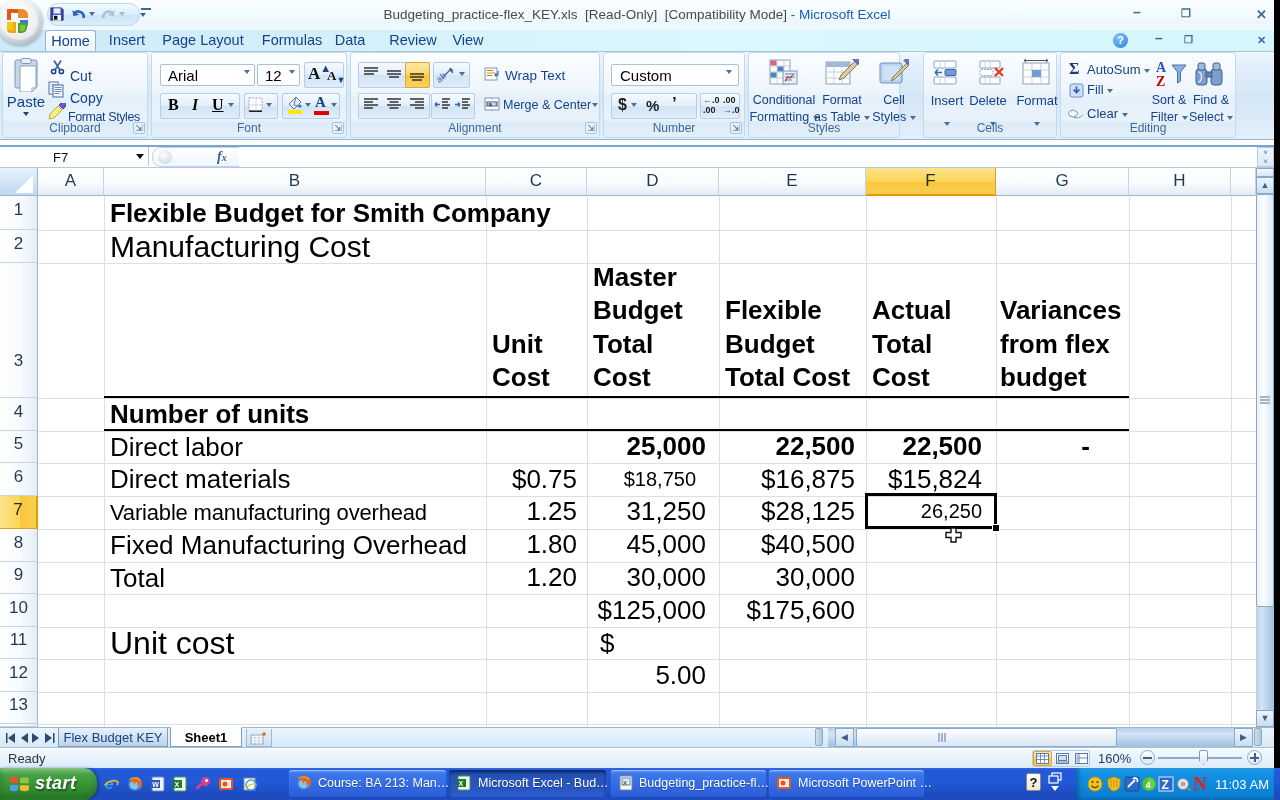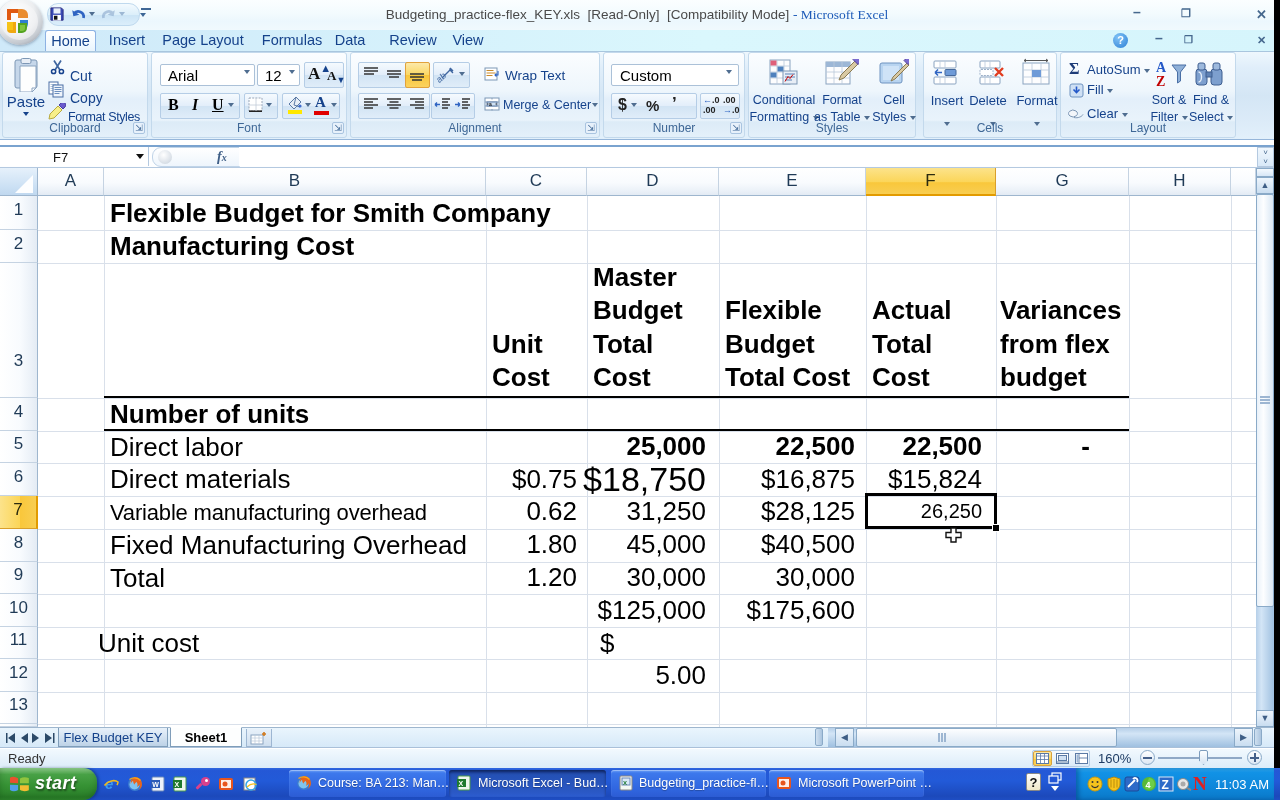--- a/index.html
+++ b/index.html
@@ -4,21 +4,21 @@
 <style>
 *{margin:0;padding:0;box-sizing:border-box;}
 body{width:1280px;height:800px;overflow:hidden;font-family:"Liberation Sans",sans-serif;position:relative;background:#fff;}
 .abs{position:absolute;}
 
 #titlebar{left:0;top:0;width:1280px;height:30px;background:linear-gradient(#fbfeff,#f3fbfe 45%,#ecf7fd 70%,#f0f9fd);}
 #orb{left:-3px;top:-1px;width:46px;height:46px;border-radius:50%;background:radial-gradient(circle at 38% 28%,#ffffff,#eceef0 45%,#c3c8cf 72%,#979da8 88%,#b8bdc5);box-shadow:0 1px 3px rgba(60,80,110,.45);z-index:60;}
 #orb .inner{position:absolute;left:4px;top:4px;width:37px;height:37px;border-radius:50%;background:radial-gradient(circle at 40% 30%,#ffffff,#f0f1f3 60%,#d5d8dd);}
 #qat{left:47px;top:3px;width:93px;height:23px;border:1px solid #bfd9ee;border-radius:11px;background:linear-gradient(#f3fafe,#dceffa 50%,#cbe4f5 51%,#dbeefb);}
 .ttext{top:7px;left:0;width:1274px;text-align:center;font-size:13.5px;color:#4a4a4a;}
-.ttext .x{color:#1e5bb8;font-family:Liberation Serif, serif;}
+.ttext .x{color:#1e5bb8;}
 .wbtn{top:8px;font-size:14px;font-weight:bold;color:#46688e;}
 
 #tabrow{left:0;top:30px;width:1280px;height:21px;background:linear-gradient(90deg,#cfe9f9,#daf7fd 55%,#d6f5fc);}
 .rtab{position:absolute;top:30px;height:21px;font-size:14.5px;color:#15428b;text-align:center;padding-top:2px;}
 #tab-home{background:linear-gradient(#ffffff,#f3faff 60%,#e8f4fd);border:1px solid #8db2e3;border-bottom:none;border-radius:3px 3px 0 0;font-weight:400;}
 .wb2{top:33px;font-size:12px;font-weight:bold;color:#46688e;}
 
 #ribbon{left:0;top:51px;width:1280px;height:89px;background:linear-gradient(#eef7fd,#e0eefa 18%,#d4e6f5 50%,#dcebf8 80%,#e2f0fb);border-top:1px solid #a9c6de;border-bottom:1px solid #96b6da;}
 .grp{position:absolute;top:1px;height:86px;border:1px solid #c3d9ec;border-radius:3px;background:linear-gradient(#fbfdff,#eef6fc 45%,#e3effa 55%,#e9f3fb 80%,#dcebf7 82%,#e4f0fa);}
 .glabel{position:absolute;bottom:2px;left:0;right:0;text-align:center;font-size:12px;color:#3e6796;}
@@ -239,21 +239,21 @@
  <div class="cdn" style="left:27px;top:50px"><span class="dna"></span></div>
  <div style="position:absolute;left:42px;top:44px;font-size:15px;font-weight:bold;color:#222">%</div>
  <div style="position:absolute;left:68px;top:41px;font-size:17px;font-weight:bold;color:#222">’</div>
  <div class="btnbox" style="left:96px;top:40px;width:40px;height:26px"></div>
  <div style="position:absolute;left:99px;top:42px;font-size:9px;font-weight:bold;color:#222;line-height:10px"><span style="color:#2f64c2">←</span>.0<br>.00</div>
  <div style="position:absolute;left:119px;top:42px;font-size:9px;font-weight:bold;color:#222;line-height:10px">.00<br><span style="color:#2f64c2">→</span>.0</div>
  <div class="glabel">Number</div>
     <div class="launch" style="left:126px">⇲</div>
 </div>
 
-<div class="grp" style="left:748px;top:52px;width:168px">
+<div class="grp" style="left:748px;top:52px;width:152px">
  <svg style="position:absolute;left:20px;top:6px" width="30" height="28" viewBox="0 0 30 28">
       <rect x="1" y="1" width="20" height="24" fill="#fdfdfe" stroke="#8aa3c0"></rect>
       <path d="M1 7 h20 M1 13 h20 M1 19 h20 M8 1 v24 M15 1 v24" stroke="#b9c8da" stroke-width="0.8"></path>
       <rect x="1.5" y="1.5" width="6" height="5" fill="#e0607a"></rect>
       <rect x="8.5" y="7.5" width="6" height="5" fill="#4f81bd"></rect>
       <rect x="1.5" y="13.5" width="6" height="5" fill="#4f81bd"></rect>
       <rect x="14" y="12" width="14" height="13" fill="#e8eef6" stroke="#7d97b5"></rect>
       <path d="M16 15 h10 M16 18 h10 M16 21 h7" stroke="#5b83b8"></path>
       <path d="M16 22.5 l3 -5 l2 2 l3 -4" stroke="#c00" fill="none"></path>
     </svg>
@@ -333,21 +333,21 @@
  <svg style="position:absolute;left:132px;top:6px" width="32" height="30" viewBox="0 0 32 30">
       <rect x="3" y="10" width="11" height="16" rx="3" fill="#7d9fce" stroke="#3e5e90"></rect>
       <rect x="18" y="10" width="11" height="16" rx="3" fill="#7d9fce" stroke="#3e5e90"></rect>
       <rect x="5" y="4" width="7" height="7" rx="2" fill="#9db9dd" stroke="#3e5e90"></rect>
       <rect x="20" y="4" width="7" height="7" rx="2" fill="#9db9dd" stroke="#3e5e90"></rect>
       <rect x="13" y="13" width="6" height="5" fill="#5f82b4" stroke="#3e5e90"></rect>
       <path d="M5.5 13 a3 5 0 0 1 0 10" stroke="#e6eef8" fill="none" stroke-width="1.4"></path>
     </svg>
  <div class="rlbl" style="left:124px;top:40px;width:52px;text-align:center;font-size:12.5px">Find &amp;</div>
  <div class="rlbl" style="left:124px;top:57px;width:52px;text-align:center;font-size:12.5px">Select <span class="dna" style="border-top-color:#4f6d90"></span></div>
- <div class="glabel">Layout</div>
+ <div class="glabel">Editing</div>
 </div>
 
 <div class="abs" id="fbar"></div>
 <div class="abs" id="namebox">F7</div>
 <div class="abs" style="left:136px;top:154px;line-height:4px"><span class="dna" style="border-top-color:#111;border-left-width:4px;border-right-width:4px;border-top-width:5px"></span></div>
 
 <div class="abs" id="fxpill"></div>
 <div class="abs" style="left:158px;top:150px;width:14px;height:14px;border-radius:50%;background:radial-gradient(circle at 40% 35%,#ffffff,#d7dee6 70%,#b9c4d0)"></div>
 <div class="abs" style="left:217px;top:149px;font-size:14px;font-style:italic;font-weight:bold;color:#3e5e86;font-family:'Liberation Serif',serif">f<span style="font-size:10px">x</span></div>
 <div class="abs" id="finput"></div>
@@ -395,55 +395,55 @@
 <div class="ghl" style="top:463px;width:1218px"></div>
 <div class="ghl" style="top:496px;width:1218px"></div>
 <div class="ghl" style="top:529px;width:1218px"></div>
 <div class="ghl" style="top:562px;width:1218px"></div>
 <div class="ghl" style="top:594px;width:1218px"></div>
 <div class="ghl" style="top:627px;width:1218px"></div>
 <div class="ghl" style="top:659px;width:1218px"></div>
 <div class="ghl" style="top:692px;width:1218px"></div>
 <div class="ghl" style="top:724px;width:1218px"></div>
 <div class="cell" style="top:196px;height:34px;line-height:34px;left:110px;font-size:26px;font-weight:bold">Flexible Budget for Smith Company</div>
-<div class="cell" style="top:230px;height:33px;line-height:33px;left:110px;font-size:26px;font-weight:bold">Manufacturing Cost</div>
+<div class="cell" style="top:230px;height:33px;line-height:33px;left:110px;font-size:30px;font-weight:normal">Manufacturing Cost</div>
 <div class="cell b" style="left:492px;top:263px;height:135px;font-size:26px;line-height:33.6px;display:flex;flex-direction:column;justify-content:flex-end;padding-bottom:3px">Unit<br>Cost</div>
 <div class="cell b" style="left:593px;top:263px;height:135px;font-size:26px;line-height:33.6px;display:flex;flex-direction:column;justify-content:flex-end;padding-bottom:3px">Master<br>Budget<br>Total<br>Cost</div>
 <div class="cell b" style="left:725px;top:263px;height:135px;font-size:26px;line-height:33.6px;display:flex;flex-direction:column;justify-content:flex-end;padding-bottom:3px">Flexible<br>Budget<br>Total Cost</div>
 <div class="cell b" style="left:872px;top:263px;height:135px;font-size:26px;line-height:33.6px;display:flex;flex-direction:column;justify-content:flex-end;padding-bottom:3px">Actual<br>Total<br>Cost</div>
 <div class="cell b" style="left:1000px;top:263px;height:135px;font-size:26px;line-height:33.6px;display:flex;flex-direction:column;justify-content:flex-end;padding-bottom:3px">Variances<br>from flex<br>budget</div>
 <div class="cell" style="top:398px;height:33px;line-height:33px;left:110px;font-size:26px;font-weight:bold">Number of units</div>
 <div class="cell num" style="top:398px;height:33px;line-height:33px;left:406px;width:300px;font-weight:bold;font-size:26px">25,000</div>
 <div class="cell num" style="top:398px;height:33px;line-height:33px;left:555px;width:300px;font-weight:bold;font-size:26px">22,500</div>
 <div class="cell num" style="top:398px;height:33px;line-height:33px;left:682px;width:300px;font-weight:bold;font-size:26px">22,500</div>
 <div class="cell num" style="top:398px;height:33px;line-height:33px;left:790px;width:300px;font-weight:bold;font-size:26px">-</div>
 <div class="abs" style="left:104px;top:396px;width:1025px;height:2px;background:#000"></div>
 <div class="abs" style="left:104px;top:429px;width:1025px;height:2px;background:#000"></div>
 <div class="cell" style="top:431px;height:32px;line-height:32px;left:110px;font-size:26px">Direct labor</div>
 <div class="cell num" style="top:431px;height:32px;line-height:32px;left:277px;width:300px;font-size:26px">$0.75</div>
-<div class="cell num" style="top:431px;height:32px;line-height:32px;left:406px;width:300px;font-size:34px">$18,750</div>
+<div class="cell num" style="top:431px;height:32px;line-height:32px;left:396px;width:300px;font-size:20px">$18,750</div>
 <div class="cell num" style="top:431px;height:32px;line-height:32px;left:555px;width:300px;font-size:26px">$16,875</div>
 <div class="cell num" style="top:431px;height:32px;line-height:32px;left:682px;width:300px;font-size:26px">$15,824</div>
 <div class="cell" style="top:463px;height:33px;line-height:33px;left:110px;font-size:26px">Direct materials</div>
-<div class="cell num" style="top:463px;height:33px;line-height:33px;left:277px;width:300px;font-size:26px">0.62</div>
+<div class="cell num" style="top:463px;height:33px;line-height:33px;left:277px;width:300px;font-size:26px">1.25</div>
 <div class="cell num" style="top:463px;height:33px;line-height:33px;left:406px;width:300px;font-size:26px">31,250</div>
 <div class="cell num" style="top:463px;height:33px;line-height:33px;left:555px;width:300px;font-size:26px">$28,125</div>
 <div class="cell num" style="top:463px;height:33px;line-height:33px;left:682px;width:300px;font-size:20px">26,250</div>
 <div class="cell" style="top:496px;height:33px;line-height:33px;left:110px;width:377px;overflow:hidden;font-size:22px;letter-spacing:-0.18px">Variable manufacturing overhead</div>
 <div class="cell num" style="top:496px;height:33px;line-height:33px;left:277px;width:300px;font-size:26px">1.80</div>
 <div class="cell num" style="top:496px;height:33px;line-height:33px;left:406px;width:300px;font-size:26px">45,000</div>
 <div class="cell num" style="top:496px;height:33px;line-height:33px;left:555px;width:300px;font-size:26px">$40,500</div>
 <div class="cell" style="top:529px;height:33px;line-height:33px;left:110px;font-size:26px">Fixed Manufacturing Overhead</div>
 <div class="cell num" style="top:529px;height:33px;line-height:33px;left:277px;width:300px;font-size:26px">1.20</div>
 <div class="cell num" style="top:529px;height:33px;line-height:33px;left:406px;width:300px;font-size:26px">30,000</div>
 <div class="cell num" style="top:529px;height:33px;line-height:33px;left:555px;width:300px;font-size:26px">30,000</div>
 <div class="cell" style="top:562px;height:32px;line-height:32px;left:110px;font-size:26px">Total</div>
 <div class="cell num" style="top:562px;height:32px;line-height:32px;left:406px;width:300px;font-size:26px">$125,000</div>
 <div class="cell num" style="top:562px;height:32px;line-height:32px;left:555px;width:300px;font-size:26px">$175,600</div>
-<div class="cell" style="top:627px;height:32px;line-height:32px;left:98px;font-size:26px">Unit cost</div>
+<div class="cell" style="top:627px;height:32px;line-height:32px;left:110px;font-size:32px">Unit cost</div>
 <div class="cell" style="top:627px;height:32px;line-height:32px;left:600px;font-size:26px">$</div>
 <div class="cell num" style="top:627px;height:32px;line-height:32px;left:406px;width:300px;font-size:26px">5.00</div>
 <div class="abs" style="left:865px;top:493px;width:132px;height:36px;border:3px solid #000"></div>
 <div class="abs" style="left:992px;top:524px;width:8px;height:8px;background:#fff"></div>
 <div class="abs" style="left:993px;top:525px;width:6px;height:6px;background:#000"></div>
 <svg class="abs" style="left:945px;top:527px" width="17" height="16" viewBox="0 0 17 16">
     <path d="M6 1 h5 v4.5 h5 v5 h-5 v4.5 h-5 v-4.5 h-5 v-5 h5 z" fill="#fff" stroke="#111" stroke-width="1.4"></path>
   </svg>
 <div class="abs" style="left:1256px;top:168px;width:18px;height:559px;background:linear-gradient(90deg,#b6cfe8,#d3e5f6 30%,#9fc0e0)"></div>
 <div class="abs" style="left:1256px;top:168px;width:18px;height:9px;background:linear-gradient(#f4f9fe,#d7e7f6);border:1px solid #8aaac8"></div>

